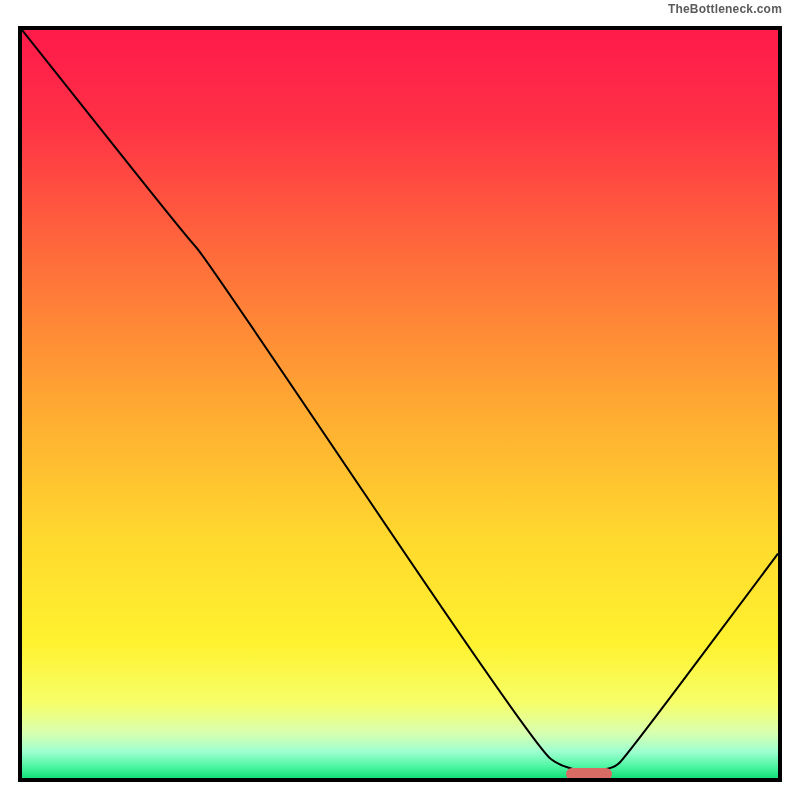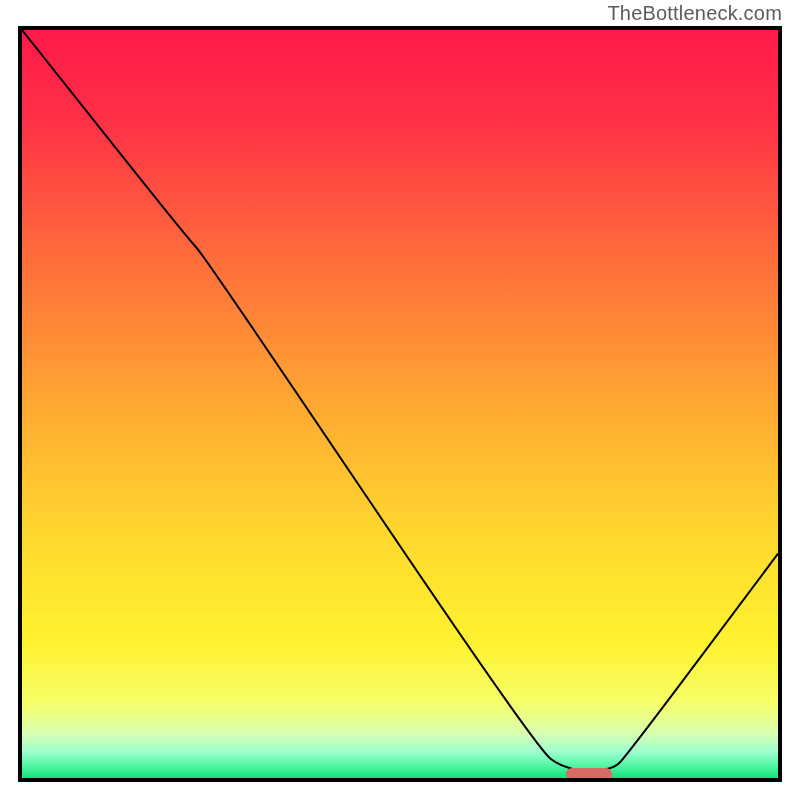--- a/index.html
+++ b/index.html
@@ -8,22 +8,22 @@
     width: 800px;
     height: 800px;
     background: #ffffff;
     font-family: Arial, Helvetica, sans-serif;
     overflow: hidden;
   }
   .watermark {
     position: absolute;
     top: 2px;
     right: 18px;
-    font-size: 20px;
-    font-weight: 400;
+    font-size: 12px;
+    font-weight: 700;
     color: #5b5b5b;
     letter-spacing: 0.2px;
     z-index: 50;
   }
   .frame {
     position: absolute;
     left: 18px;
     right: 18px;
     bottom: 18px;
     top: 26px;

